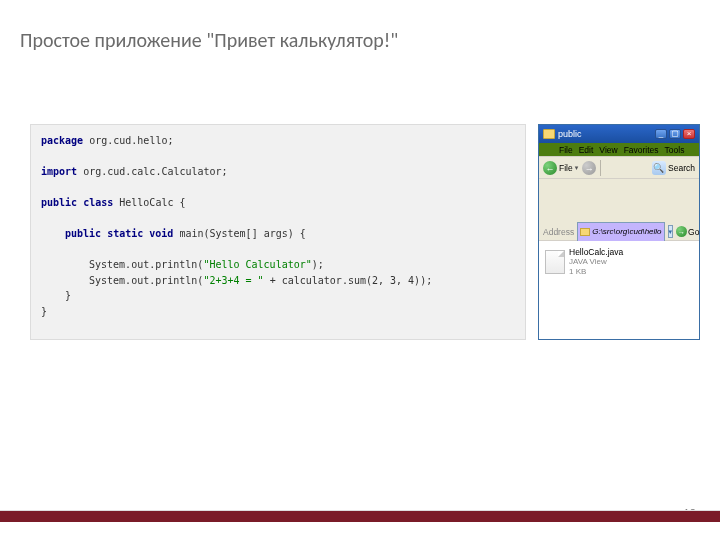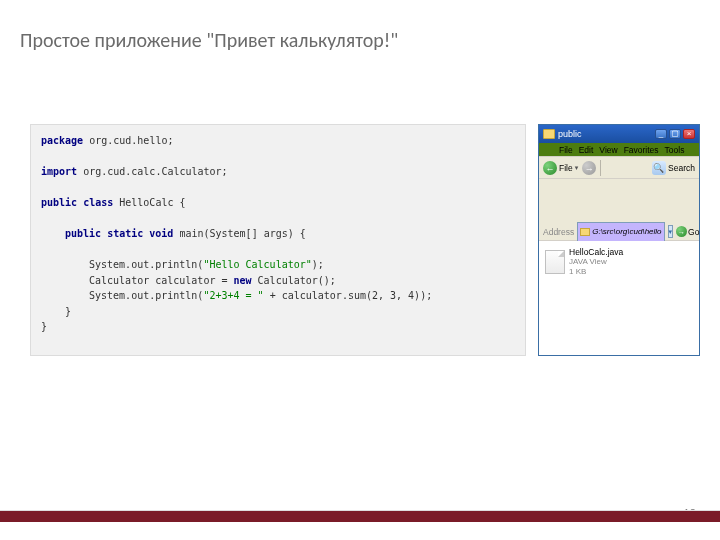--- a/index.html
+++ b/index.html
@@ -51,21 +51,20 @@
   <div class="code-panel">
     <div><span class="kw">package</span><span> org.cud.hello;</span></div>
     <div>&nbsp;</div>
     <div><span class="kw">import</span><span> org.cud.calc.Calculator;</span></div>
     <div>&nbsp;</div>
     <div><span class="kw">public class</span><span> HelloCalc {</span></div>
     <div>&nbsp;</div>
     <div style="padding-left:24px;"><span class="kw">public static void</span><span> main(System[] args) {</span></div>
     <div>&nbsp;</div>
     <div style="padding-left:48px;"><span>System.out.println(</span><span class="str">"Hello Calculator"</span><span>);</span></div>
-    <div style="padding-left:48px;"><span>Calculator calculator = </span><span class="kw">new</span><span> Calculator();</span></div>
     <div style="padding-left:48px;"><span>System.out.println(</span><span class="str">"2+3+4 = "</span><span> + calculator.sum(2, 3, 4));</span></div>
     <div style="padding-left:24px;"><span>}</span></div>
     <div><span>}</span></div>
   </div>
 
   <div class="explorer">
     <div class="exp-titlebar">
       <div class="folder-ico"></div>
       <div class="title">public</div>
       <div class="winbtns">

